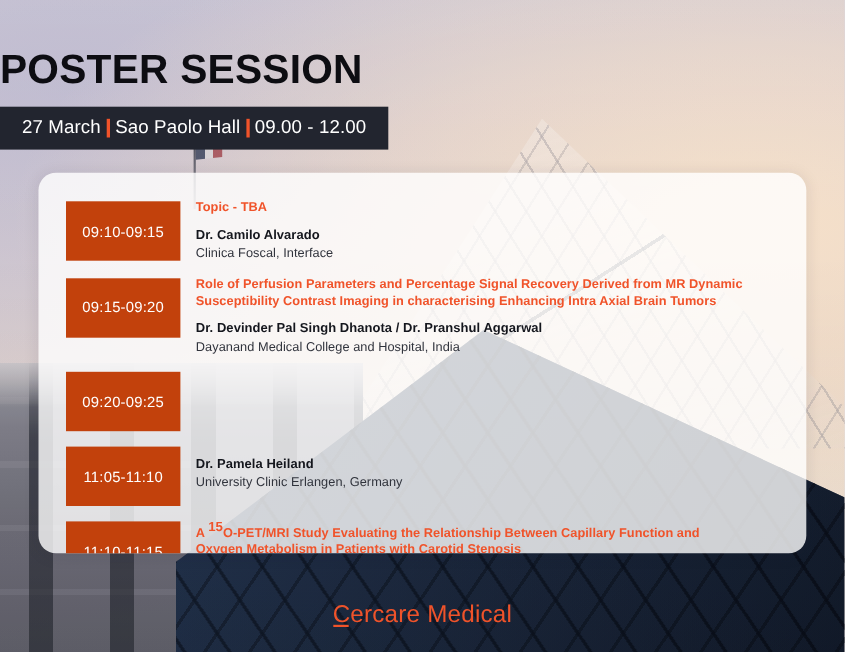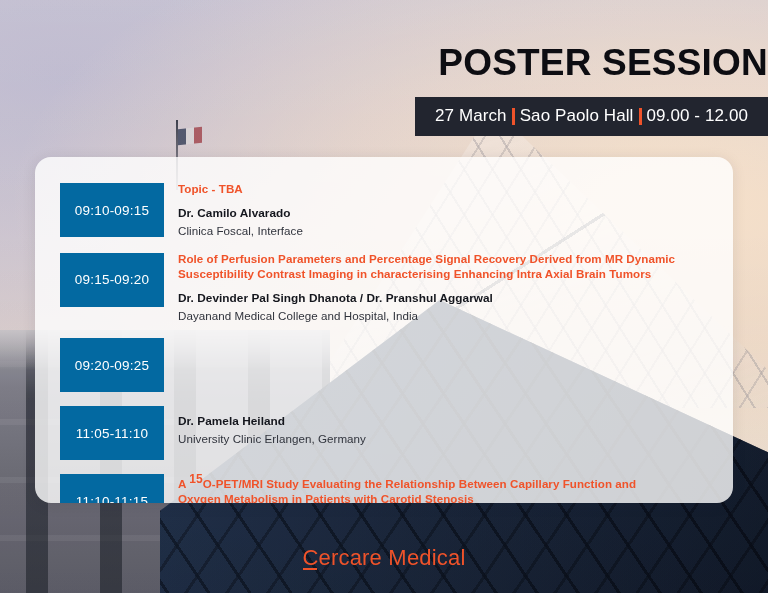--- a/index.html
+++ b/index.html
@@ -125,21 +125,21 @@
 
   
   .bg-haze {
     background: linear-gradient(180deg, rgba(255,255,255,.06) 0%, rgba(255,255,255,0) 38%, rgba(0,0,0,.06) 100%);
   }
 
   
   .header {
     position: absolute;
     left: 0; right: 0; top: 44px;
-    text-align: right;
+    text-align: left;
   }
   .title {
     font-size: 37px;
     font-weight: 700;
     letter-spacing: .2px;
     color: #0d0d12;
     line-height: 1;
   }
   .meta-bar {
     display: inline-flex;
@@ -176,21 +176,21 @@
     align-items: flex-start;
     padding: 0 18px 0 25px;
     margin-bottom: 10px;
   }
   .row:last-child { margin-bottom: 0; }
 
   .time-badge {
     flex: 0 0 auto;
     width: 104px;
     min-height: 54px;
-    background: #0369a1;
+    background: #c2410c;
     color: #ffffff;
     font-size: 13.5px;
     letter-spacing: .2px;
     display: flex;
     align-items: center;
     justify-content: center;
     margin-top: 4px;
   }
 
   .row-body {

